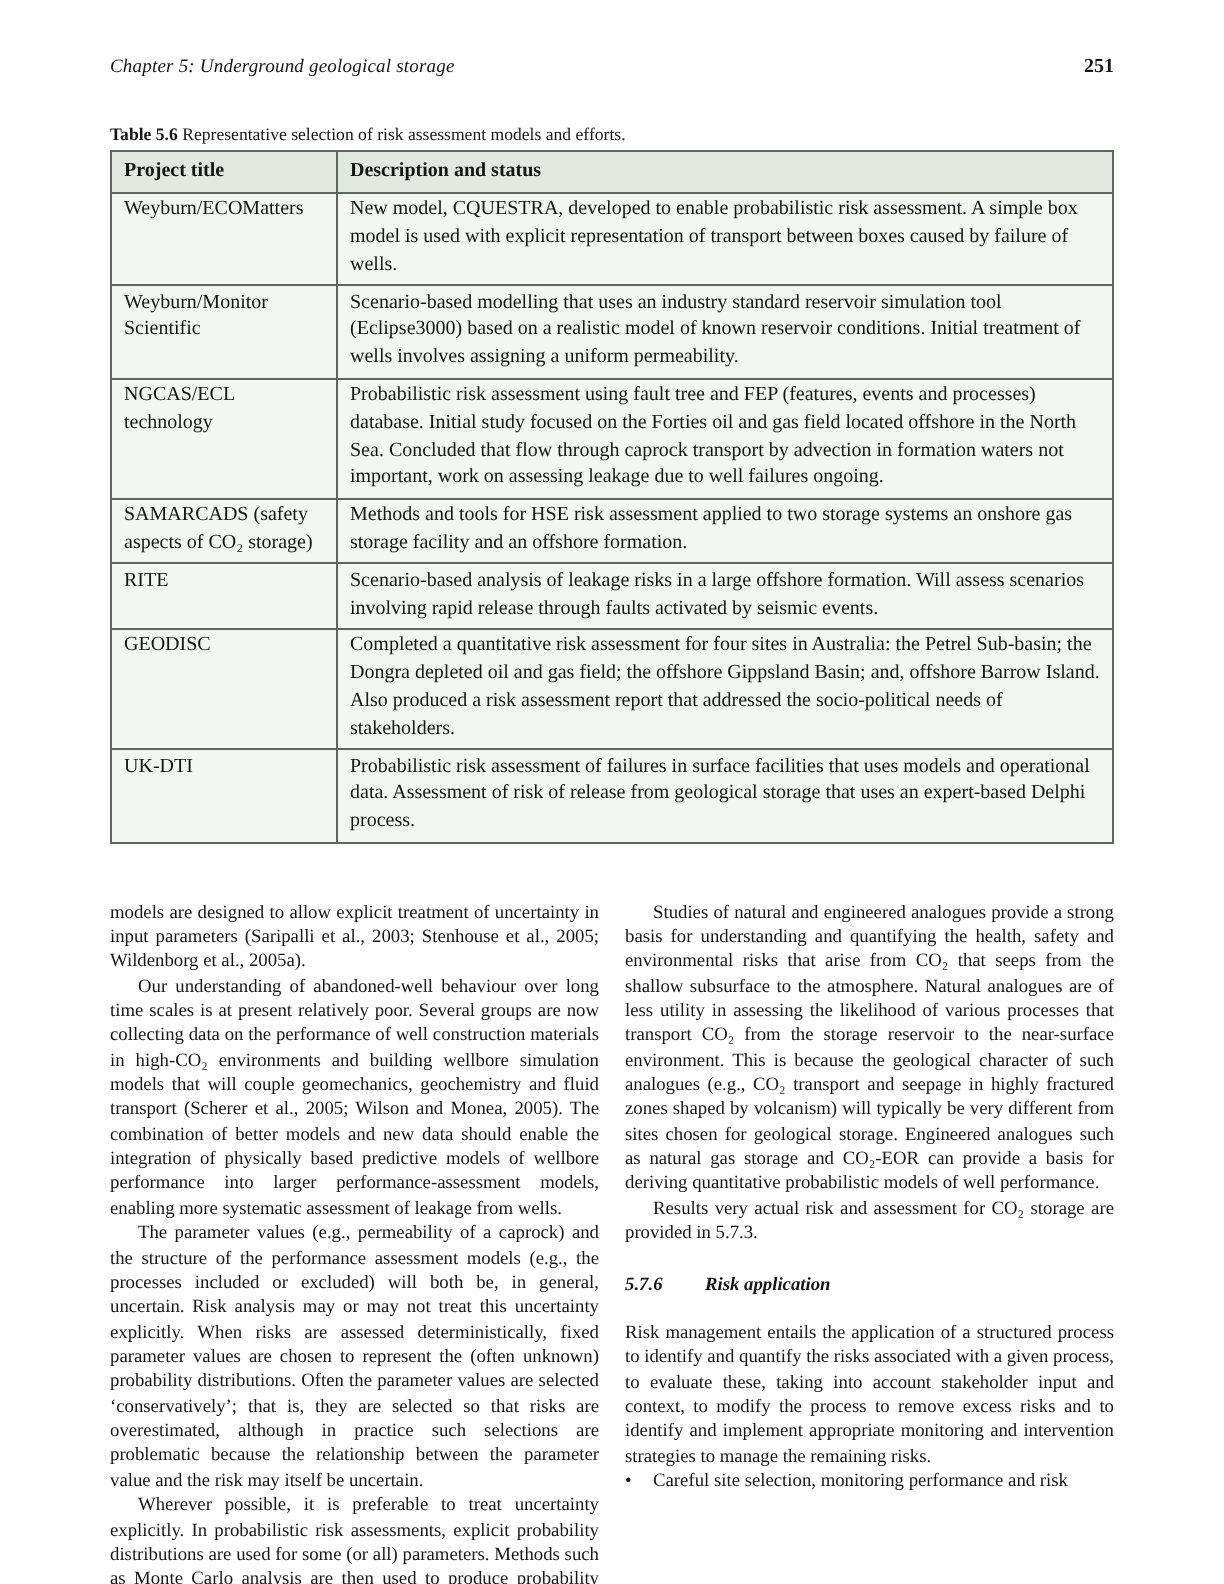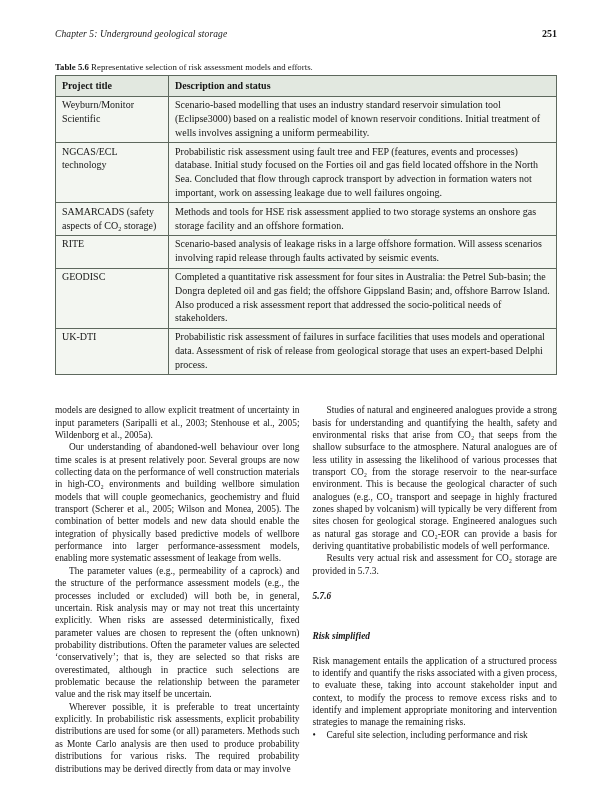--- a/index.html
+++ b/index.html
@@ -55,21 +55,20 @@
     text-align:justify;
   }
   .text-col p { margin:0; }
   p.indent { text-indent:14px; }
 
   .section-heading {
     display:flex;
     font-weight:bold;
     font-style:italic;
     margin:13px 0 12px 0;
-    flex-direction:column;
   }
   .section-heading .heading-number { width:40px; flex:0 0 40px; }
 
   .bullet-item { display:flex; }
   .bullet-item .bullet-marker { width:14px; flex:0 0 14px; }
   .bullet-item .bullet-text { flex:1; text-align:justify; }
 </style>
 </head>
 <body>
 
@@ -89,20 +88,24 @@
         <col class="c-project">
         <col>
       </colgroup>
     <thead>
       <tr>
         <th>Project title</th>
         <th>Description and status</th>
       </tr>
     </thead>
     <tbody>
+      <tr>
+        <td>Weyburn/ECOMatters</td>
+        <td>New model, CQUESTRA, developed to enable probabilistic risk assessment. A simple box model is used with explicit representation of transport between boxes caused by failure of wells.</td>
+      </tr>
       <tr>
         <td>Weyburn/Monitor Scientific</td>
         <td>Scenario-based modelling that uses an industry standard reservoir simulation tool (Eclipse3000) based on a realistic model of known reservoir conditions. Initial treatment of wells involves assigning a uniform permeability.</td>
       </tr>
       <tr>
         <td>NGCAS/ECL technology</td>
         <td>Probabilistic risk assessment using fault tree and FEP (features, events and processes) database. Initial study focused on the Forties oil and gas field located offshore in the North Sea. Concluded that flow through caprock transport by advection in formation waters not important, work on assessing leakage due to well failures ongoing.</td>
       </tr>
       <tr>
         <td>SAMARCADS (safety aspects of CO₂ storage)</td>
@@ -130,24 +133,24 @@
       <p class="indent">Our understanding of abandoned-well behaviour over long time scales is at present relatively poor. Several groups are now collecting data on the performance of well construction materials in high-CO₂ environments and building wellbore simulation models that will couple geomechanics, geochemistry and fluid transport (Scherer et al., 2005; Wilson and Monea, 2005). The combination of better models and new data should enable the integration of physically based predictive models of wellbore performance into larger performance-assessment models, enabling more systematic assessment of leakage from wells.</p>
       <p class="indent">The parameter values (e.g., permeability of a caprock) and the structure of the performance assessment models (e.g., the processes included or excluded) will both be, in general, uncertain. Risk analysis may or may not treat this uncertainty explicitly. When risks are assessed deterministically, fixed parameter values are chosen to represent the (often unknown) probability distributions. Often the parameter values are selected ‘conservatively’; that is, they are selected so that risks are overestimated, although in practice such selections are problematic because the relationship between the parameter value and the risk may itself be uncertain.</p>
       <p class="indent">Wherever possible, it is preferable to treat uncertainty explicitly. In probabilistic risk assessments, explicit probability distributions are used for some (or all) parameters. Methods such as Monte Carlo analysis are then used to produce probability distributions for various risks. The required probability distributions may be derived directly from data or may involve</p>
     </div>
 
     <div class="text-col">
       <p class="indent">Studies of natural and engineered analogues provide a strong basis for understanding and quantifying the health, safety and environmental risks that arise from CO₂ that seeps from the shallow subsurface to the atmosphere. Natural analogues are of less utility in assessing the likelihood of various processes that transport CO₂ from the storage reservoir to the near-surface environment. This is because the geological character of such analogues (e.g., CO₂ transport and seepage in highly fractured zones shaped by volcanism) will typically be very different from sites chosen for geological storage. Engineered analogues such as natural gas storage and CO₂-EOR can provide a basis for deriving quantitative probabilistic models of well performance.</p>
       <p class="indent">Results very actual risk and assessment for CO₂ storage are provided in 5.7.3.</p>
       <div class="section-heading">
         <span class="heading-number">5.7.6</span>
-        <span class="heading-title">Risk simplified</span>
+        <span class="heading-title">Risk application</span>
       </div>
       <p>Risk management entails the application of a structured process to identify and quantify the risks associated with a given process, to evaluate these, taking into account stakeholder input and context, to modify the process to remove excess risks and to identify and implement appropriate monitoring and intervention strategies to manage the remaining risks.</p>
       <div class="bullet-item">
         <span class="bullet-marker">•</span>
-        <span class="bullet-text">Careful site selection, including performance and risk</span>
+        <span class="bullet-text">Careful site selection, monitoring performance and risk</span>
       </div>
     </div>
 
   </div>
 
 </div>
 
 </body></html>

